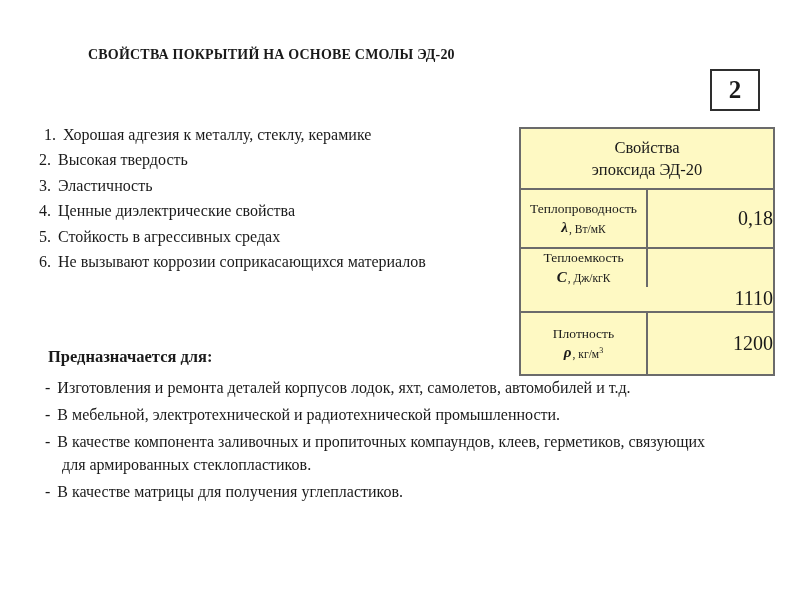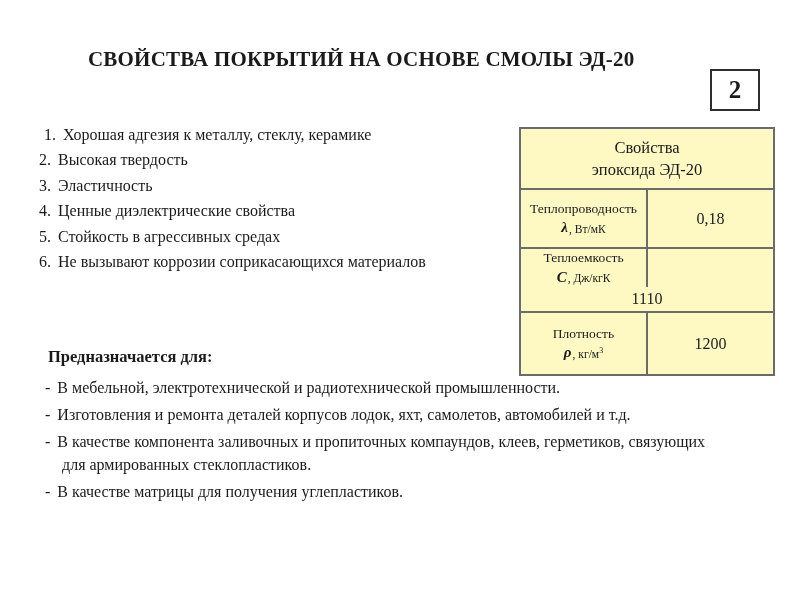--- a/index.html
+++ b/index.html
@@ -11,21 +11,21 @@
     font-family: "Liberation Serif", serif;
     color: #1a1a1a;
     overflow: hidden;
   }
 
   
   .title {
     position: absolute;
     left: 88px;
     top: 47px;
-    font-size: 21px;
+    font-size: 14px;
     font-weight: bold;
     letter-spacing: 0.2px;
     white-space: nowrap;
   }
 
   
   .page-box {
     position: absolute;
     left: 710px;
     top: 69px;
@@ -91,22 +91,22 @@
     text-align: center;
   }
   .pt-name { font-size: 13.5px; line-height: 17px; white-space: nowrap; }
   .pt-units { font-size: 11.5px; line-height: 17px; white-space: nowrap; }
   .pt-symbol { font-size: 15px; font-style: italic; font-weight: bold; margin-right: 1px; }
   .pt-units sup { font-size: 8px; }
   .pt-cell-value {
     flex: 1;
     display: flex;
     align-items: center;
-    justify-content: center;
-    font-size: 16px;
+    justify-content: flex-end;
+    font-size: 20px;
   }
 
   
   .purpose {
     position: absolute;
     left: 45px;
     top: 346px;
     width: 662px;
   }
   .purpose-heading {
@@ -189,26 +189,26 @@
       </div>
       <div class="pt-cell-value">
         <span>1200</span>
       </div>
     </div>
   </div>
 
   <div class="purpose">
     <div class="purpose-heading">Предназначается для:</div>
     <div class="purpose-item">
+      <span class="dash">-</span><span>Изготовления и ремонта деталей корпусов лодок, яхт, самолетов, автомобилей и т.д.</span>
+    </div>
+    <div class="purpose-item">
       <span class="dash">-</span><span>В мебельной, электротехнической и радиотехнической промышленности.</span>
     </div>
     <div class="purpose-item">
-      <span class="dash">-</span><span>Изготовления и ремонта деталей корпусов лодок, яхт, самолетов, автомобилей и т.д.</span>
-    </div>
-    <div class="purpose-item">
       <span class="dash">-</span><span>В качестве компонента заливочных и пропиточных компаундов, клеев, герметиков, связующих для армированных стеклопластиков.</span>
     </div>
     <div class="purpose-item">
       <span class="dash">-</span><span>В качестве матрицы для получения углепластиков.</span>
     </div>
   </div>
 
 </div>
 
 </body></html>

